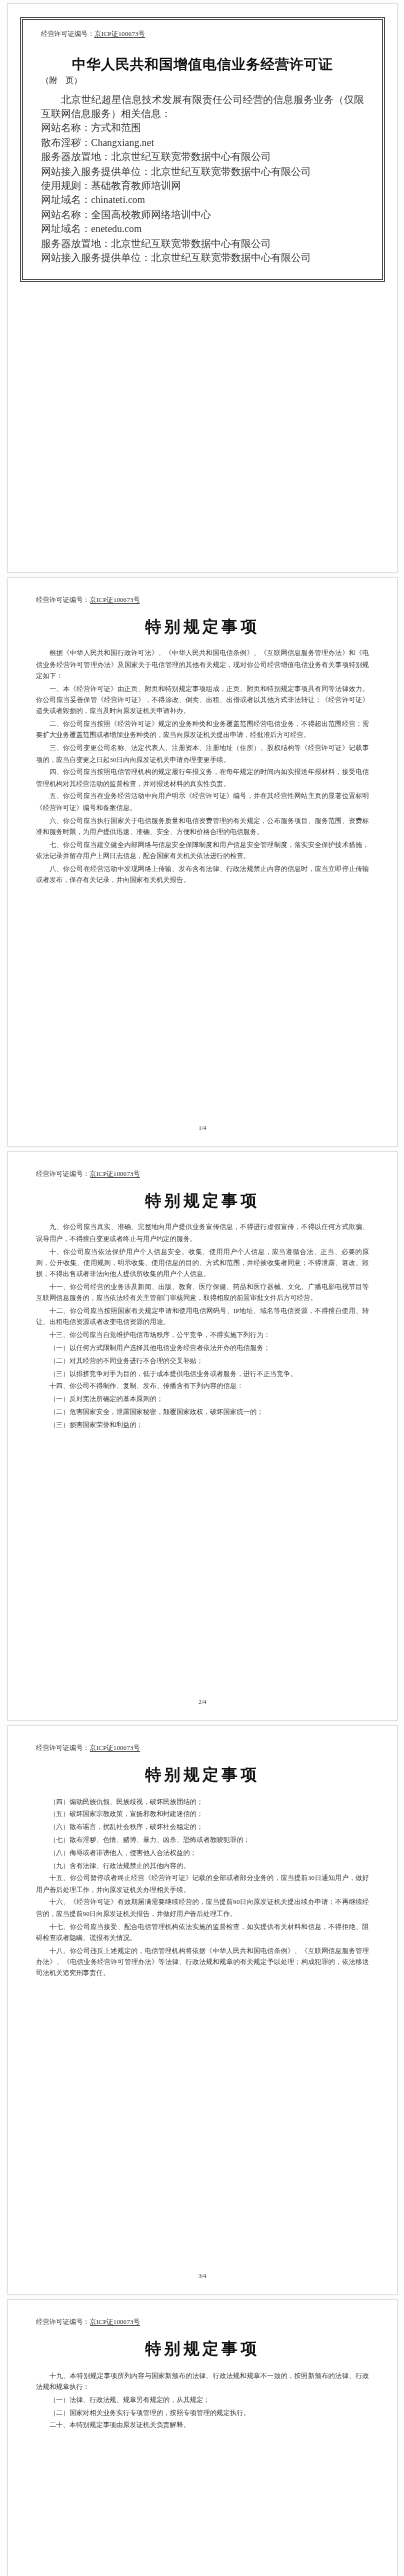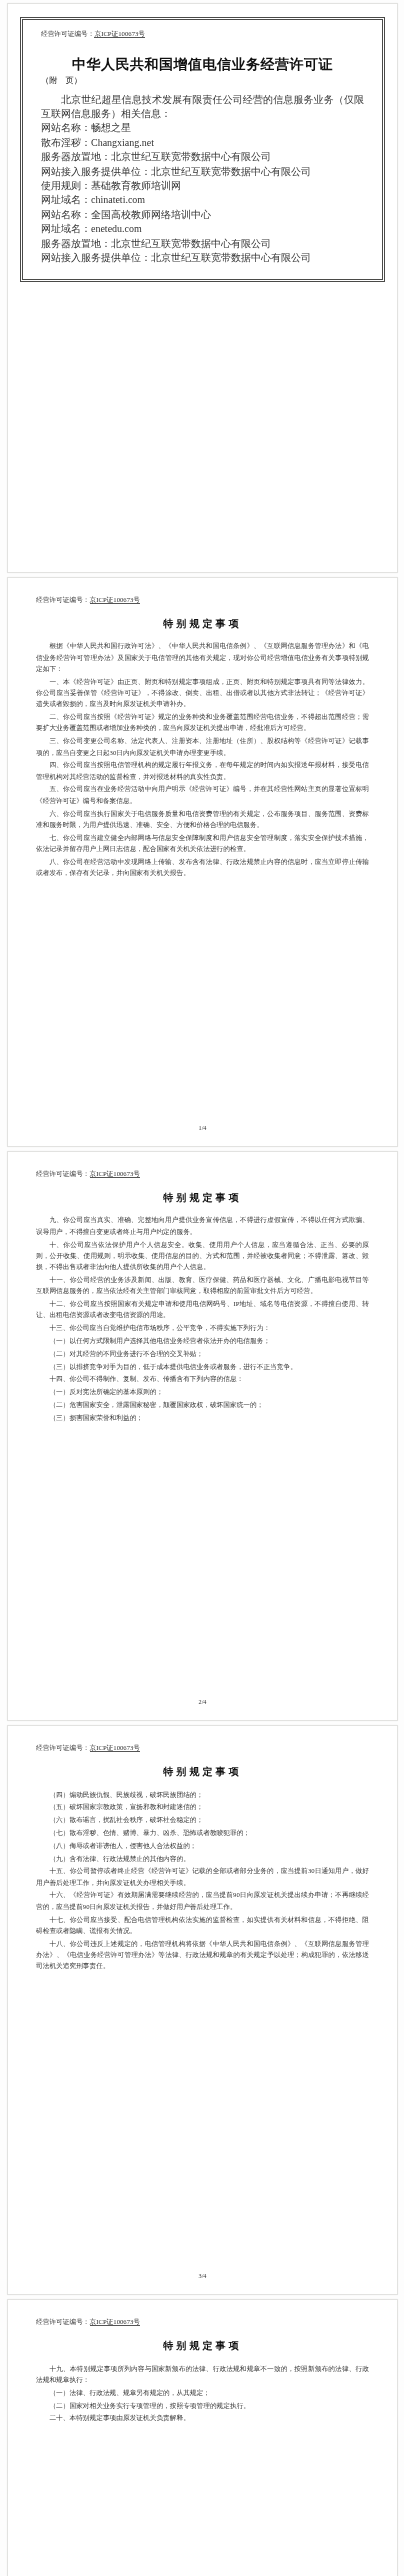--- a/index.html
+++ b/index.html
@@ -49,21 +49,21 @@
   }
   .cert-body { margin-top: 6.2px; font-size: 10px; line-height: 14.4px; color: #333; }
   .cert-intro { text-indent: 2em; text-align: justify; }
   .cert-line { text-align: left; }
   
   .page.prov { padding: 17.5px 28px 15.5px 28px; }
   .prov-header { font-size: 6.7px; color: #333; }
   .prov-header .num { border-bottom: 0.5px solid #555; padding-bottom: 0.5px; }
   .prov-title {
     text-align: center;
-    font-size: 10px;
+    font-size: 16px;
     font-weight: bold;
     color: #111;
     letter-spacing: 3.1px;
     margin: 12.4px 0 9.3px 0;
   }
   .prov-body p {
     font-size: 6.7px;
     line-height: 11.3px;
     text-indent: 2em;
     text-align: justify;
@@ -87,21 +87,21 @@
     <div class="cert-frame">
       <div class="cert-header">
         <span>经营许可证编号：</span><span class="num">京ICP证100673号</span>
       </div>
       <h1 class="cert-title">中华人民共和国增值电信业务经营许可证</h1>
       <div class="cert-sub">（附　页）</div>
       <div class="cert-body">
         <p class="cert-intro">北京世纪超星信息技术发展有限责任公司经营的信息服务业务（仅限互联网信息服务）相关信息：</p>
         <div>
 
-        <p class="cert-line">网站名称：畅想之星</p>
+        <p class="cert-line">网站名称：方式和范围</p>
             <p class="cert-line">散布淫秽：Changxiang.net</p>
             <p class="cert-line">服务器放置地：北京世纪互联宽带数据中心有限公司</p>
             <p class="cert-line">网站接入服务提供单位：北京世纪互联宽带数据中心有限公司</p>
             <p class="cert-line">使用规则：基础教育教师培训网</p>
             <p class="cert-line">网址域名：chinateti.com</p>
             <p class="cert-line">网站名称：全国高校教师网络培训中心</p>
             <p class="cert-line">网址域名：enetedu.com</p>
             <p class="cert-line">服务器放置地：北京世纪互联宽带数据中心有限公司</p>
             <p class="cert-line">网站接入服务提供单位：北京世纪互联宽带数据中心有限公司</p>
           </div>

